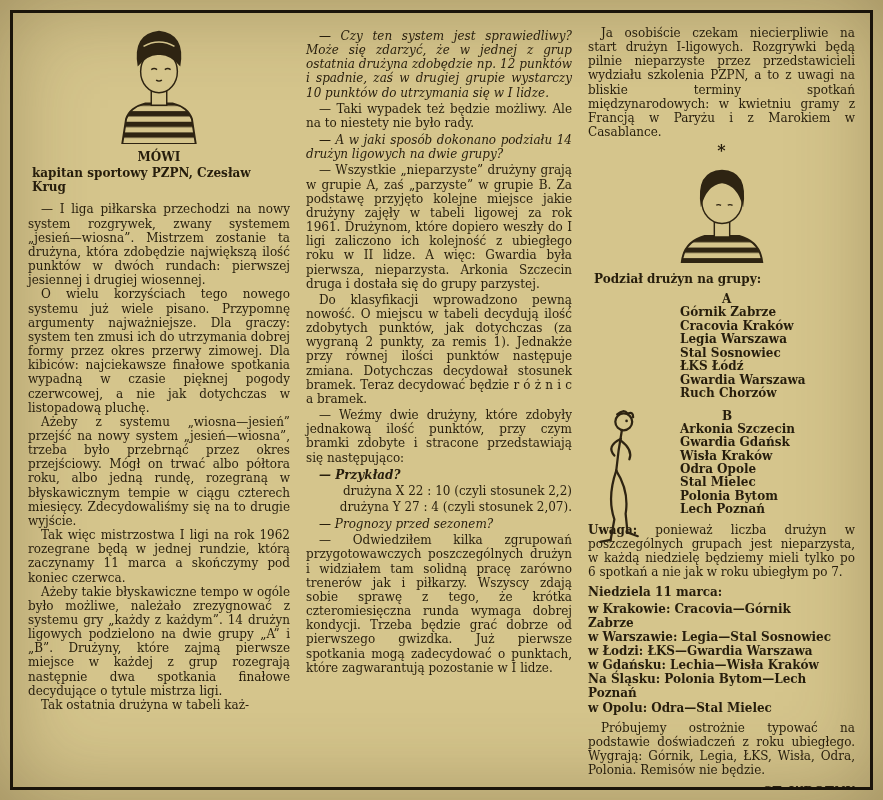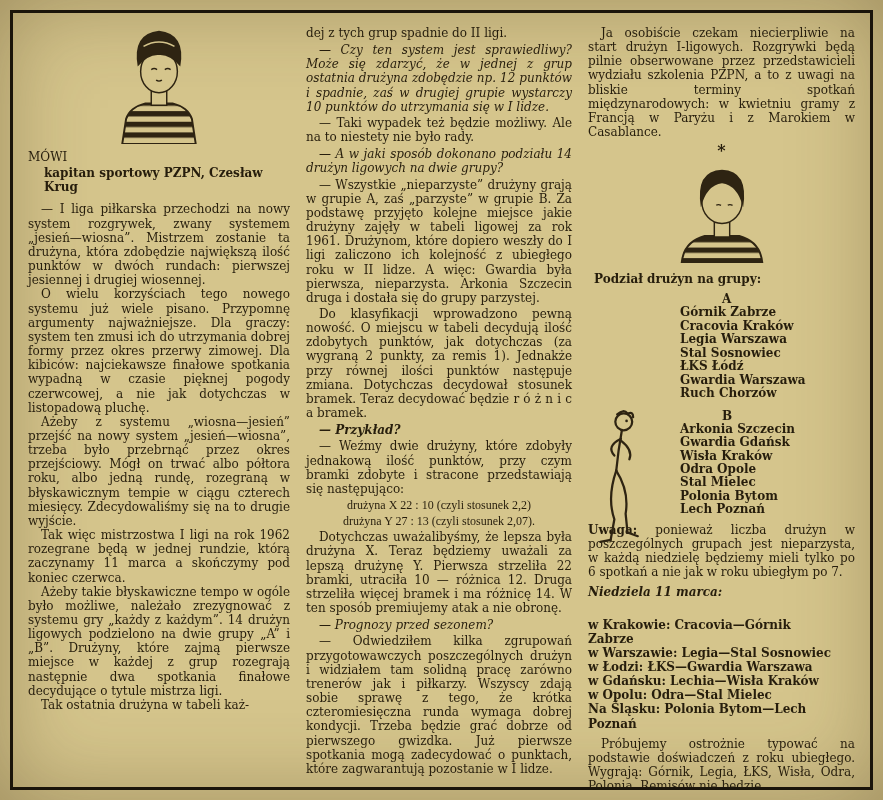--- a/index.html
+++ b/index.html
@@ -24,46 +24,46 @@
   }
   .col { color: var(--ink, #261d0c); font-size: 12px; line-height: 1.18; }
   .col-left  { flex: 0 0 262px; width: 262px; }
   .col-mid   { flex: 0 0 266px; width: 266px; }
   .col-right { flex: 1 1 auto; min-width: 0; }
 
   .body-p { margin: 0; text-align: justify; }
   .indent { text-indent: 13px; }
   .q  { font-style: italic; margin: 3px 0; }
   .qb { font-weight: bold; }
-  .line { text-align: center; font-family: Liberation Serif, serif; }
+  .line { text-align: right; }
   .col-mid .body-p { margin-bottom: 2px; }
 
   .illus-turban { display: flex; justify-content: center; margin: 0 0 6px; }
   .masthead {
     font-family: "DejaVu Sans", sans-serif;
     font-size: 25px; font-weight: bold;
     letter-spacing: 6px; line-height: 1.28;
     margin: 2px 0 10px; color: var(--ink, #261d0c);
   }
-  .mowi   { font-weight: normal; margin: 0 0 2px; }
-  .byline { font-weight: bold; margin: 0 16px 8px; }
+  .mowi   { font-weight: bold; margin: 0 0 2px; text-align: center; }
+  .byline { font-weight: bold; margin: 0 4px 8px; }
 
   .star-divider { text-align: center; font-weight: bold; font-size: 16px; margin: 3px 0 2px; }
   .illus-head { display: flex; justify-content: center; margin: 0 0 6px; }
   .groups-heading { font-weight: bold; margin: 9px 0 6px; text-indent: 6px; }
   .groups-wrap { position: relative; margin-bottom: 6px; }
   .walking-figure { position: absolute; left: 2px; top: 116px; }
   .group { margin-left: 92px; }
   .group + .group { margin-top: 8px; }
   .group-label { font-weight: bold; padding-left: 42px; }
   .team { font-weight: bold; line-height: 1.12; white-space: nowrap; }
 
   .note { margin: 5px 0 6px; text-align: justify; }
   .note-lead { font-weight: bold; }
-  .schedule-heading { font-weight: bold; margin: 3px 0 18px; font-style: italic; }
+  .schedule-heading { font-weight: bold; margin: 3px 0 2px; }
   .match-main { font-weight: bold; }
   .match-wrap { font-weight: bold; text-align: left; }
   .match-wrap:empty { display: none; }
   .outro { margin-top: 6px; }
   .signature { font-weight: bold; text-align: right; margin-top: 8px; letter-spacing: .5px; }
 </style>
 </head>
 <body>
 
 <div class="page">
@@ -91,37 +91,35 @@
       <div class="byline">kapitan sportowy PZPN, Czesław Krug</div>
       <p class="body-p indent">— I liga piłkarska przechodzi na nowy system rozgrywek, zwany systemem „jesień—wiosna”. Mistrzem zostanie ta drużyna, która zdobędzie największą ilość punktów w dwóch rundach: pierwszej jesiennej i drugiej wiosennej.</p>
       <p class="body-p indent">O wielu korzyściach tego nowego systemu już wiele pisano. Przypomnę argumenty najważniejsze. Dla graczy: system ten zmusi ich do utrzymania dobrej formy przez okres przerwy zimowej. Dla kibiców: najciekawsze finałowe spotkania wypadną w czasie pięknej pogody czerwcowej, a nie jak dotychczas w listopadową pluchę.</p>
       <p class="body-p indent">Ażeby z systemu „wiosna—jesień” przejść na nowy system „jesień—wiosna”, trzeba było przebrnąć przez okres przejściowy. Mógł on trwać albo półtora roku, albo jedną rundę, rozegraną w błyskawicznym tempie w ciągu czterech miesięcy. Zdecydowaliśmy się na to drugie wyjście.</p>
       <p class="body-p indent">Tak więc mistrzostwa I ligi na rok 1962 rozegrane będą w jednej rundzie, którą zaczynamy 11 marca a skończymy pod koniec czerwca.</p>
       <p class="body-p indent">Ażeby takie błyskawiczne tempo w ogóle było możliwe, należało zrezygnować z systemu gry „każdy z każdym”. 14 drużyn ligowych podzielono na dwie grupy „A” i „B”. Drużyny, które zajmą pierwsze miejsce w każdej z grup rozegrają następnie dwa spotkania finałowe decydujące o tytule mistrza ligi.</p>
       <p class="body-p indent">Tak ostatnia drużyna w tabeli każ-</p>
     </div>
 
     <div class="col col-mid">
-      <p class="body-p">dej z tych grup spadnie do II ligi.</p>
       <p class="body-p q indent">— Czy ten system jest sprawiedliwy? Może się zdarzyć, że w jednej z grup ostatnia drużyna zdobędzie np. 12 punktów i spadnie, zaś w drugiej grupie wystarczy 10 punktów do utrzymania się w I lidze.</p>
       <p class="body-p indent">— Taki wypadek też będzie możliwy. Ale na to niestety nie było rady.</p>
       <p class="body-p q indent">— A w jaki sposób dokonano podziału 14 drużyn ligowych na dwie grupy?</p>
       <p class="body-p indent">— Wszystkie „nieparzyste” drużyny grają w grupie A, zaś „parzyste” w grupie B. Za podstawę przyjęto kolejne miejsce jakie drużyny zajęły w tabeli ligowej za rok 1961. Drużynom, które dopiero weszły do I ligi zaliczono ich kolejność z ubiegłego roku w II lidze. A więc: Gwardia była pierwsza, nieparzysta. Arkonia Szczecin druga i dostała się do grupy parzystej.</p>
       <p class="body-p indent">Do klasyfikacji wprowadzono pewną nowość. O miejscu w tabeli decydują ilość zdobytych punktów, jak dotychczas (za wygraną 2 punkty, za remis 1). Jednakże przy równej ilości punktów następuje zmiana. Dotychczas decydował stosunek bramek. Teraz decydować będzie r ó ż n i c a  bramek.</p>
+      <p class="body-p indent">— Weźmy dwie drużyny, które zdobyły jednakową ilość punktów, przy czym bramki zdobyte i stracone przedstawiają się następująco:</p>
       <p class="body-p q qb indent">— Przykład?</p>
-      <p class="body-p indent">— Weźmy dwie drużyny, które zdobyły jednakową ilość punktów, przy czym bramki zdobyte i stracone przedstawiają się następująco:</p>
       <p class="body-p line">drużyna X 22 : 10 (czyli stosunek 2,2)</p>
-      <p class="body-p line">drużyna Y 27 : 13 (czyli stosunek 2,07).</p>
-      <p class="body-p indent">Dotychczas uważalibyśmy, że lepsza była drużyna X. Teraz będziemy uważali za lepszą drużynę Y. Pierwsza strzeliła 22 bramki, utraciła 10 — różnica 12. Druga strzeliła więcej bramek i ma różnicę 14. W ten sposób premiujemy atak a nie obronę.</p>
+      <p class="body-p line">drużyna Y 27 : 4 (czyli stosunek 2,07).</p>
       <p class="body-p q indent">— Prognozy przed sezonem?</p>
       <p class="body-p indent">— Odwiedziłem kilka zgrupowań przygotowawczych poszczególnych drużyn i widziałem tam solidną pracę zarówno trenerów jak i piłkarzy. Wszyscy zdają sobie sprawę z tego, że krótka czteromiesięczna runda wymaga dobrej kondycji. Trzeba będzie grać dobrze od pierwszego gwizdka. Już pierwsze spotkania mogą zadecydować o punktach, które zagwarantują pozostanie w I lidze.</p>
     </div>
 
     <div class="col col-right">
-      <p class="body-p indent">Ja osobiście czekam niecierpliwie na start drużyn I-ligowych. Rozgrywki będą pilnie obserwowane przez przedstawicieli wydziału szkolenia PZPN, a to z uwagi na bliskie terminy spotkań międzynarodowych: w kwietniu gramy z Francją w Paryżu i z Marokiem w Casablance.</p>
+      <p class="body-p indent">Ja osobiście czekam niecierpliwie na start drużyn I-ligowych. Rozgrywki będą pilnie nieparzyste przez przedstawicieli wydziału szkolenia PZPN, a to z uwagi na bliskie terminy spotkań międzynarodowych: w kwietniu gramy z Francją w Paryżu i z Marokiem w Casablance.</p>
       <div class="star-divider">*</div>
 
       <div class="illus-head">
         <svg width="96" height="100" viewBox="0 0 100 104">
           <defs>
             <pattern id="st2" width="12" height="11" patternUnits="userSpaceOnUse">
               <rect width="12" height="11" fill="#d5c58c"></rect>
               <rect width="12" height="5.5" fill="#2e2412"></rect>
             </pattern>
           </defs>
@@ -187,26 +185,26 @@
       </div>
       <div class="match">
         <div class="match-main">w Łodzi: ŁKS—Gwardia Warszawa</div>
 
       </div>
       <div class="match">
         <div class="match-main">w Gdańsku: Lechia—Wisła Kraków</div>
 
       </div>
       <div class="match">
-        <div class="match-main">w Opolu: Odra—Stal Mielec</div>
-
-      </div>
-      <div class="match">
         <div class="match-main">Na Śląsku: Polonia Bytom—Lech</div>
         <div class="match-wrap">Poznań</div>
+      </div>
+      <div class="match">
+        <div class="match-main">w Opolu: Odra—Stal Mielec</div>
+
       </div>
 
       <p class="body-p indent outro">Próbujemy ostrożnie typować na podstawie doświadczeń z roku ubiegłego. Wygrają: Górnik, Legia, ŁKS, Wisła, Odra, Polonia. Remisów nie będzie.</p>
       <div class="signature">ST. WROTNY</div>
     </div>
 
   </div>
 </div>
 
 </body></html>

